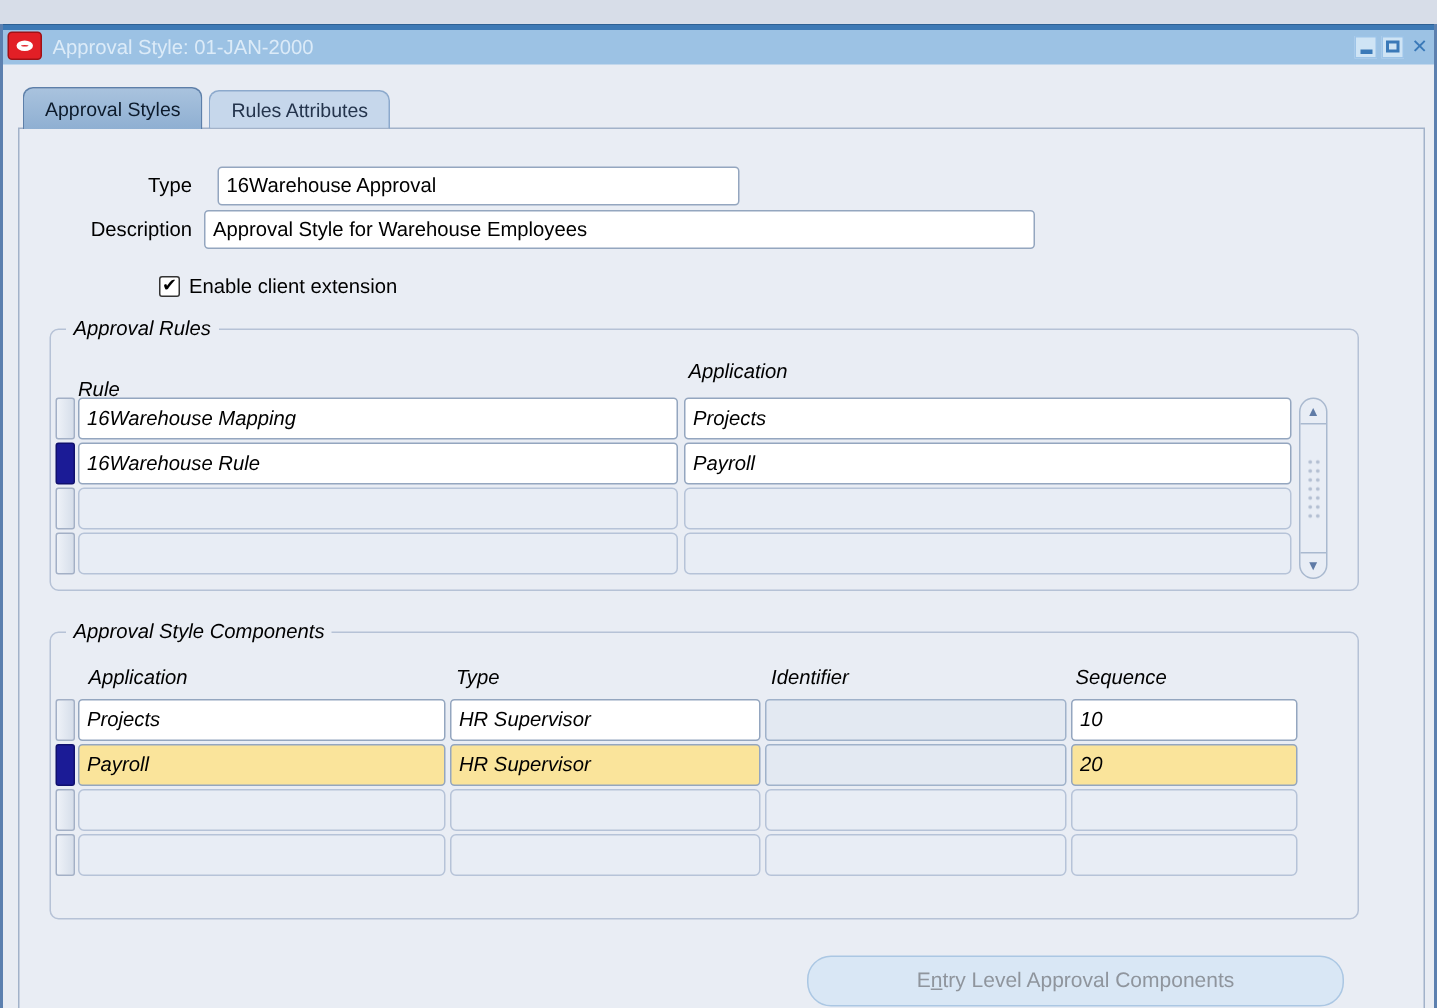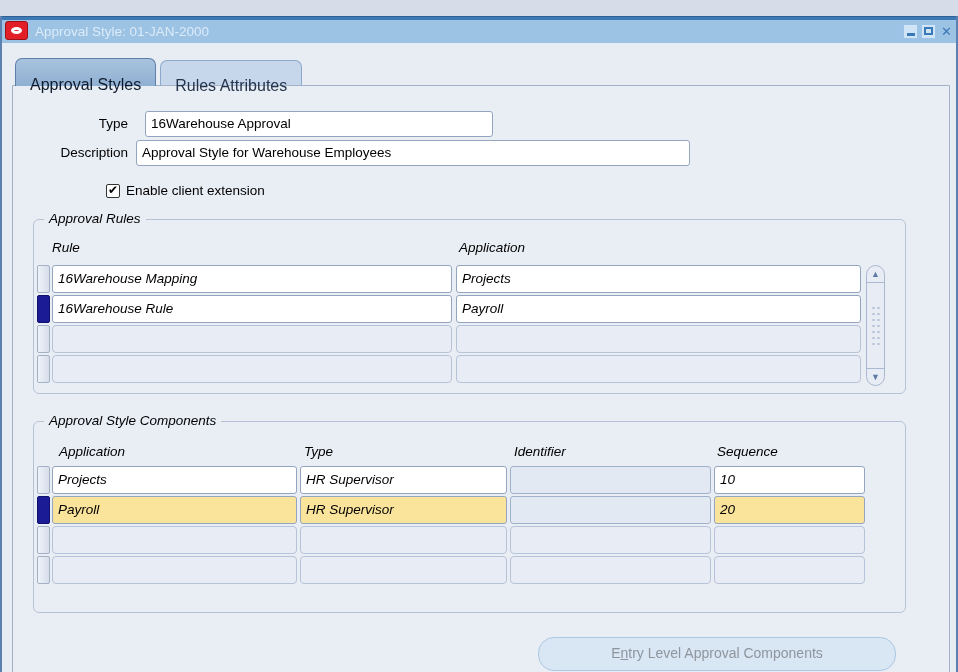--- a/index.html
+++ b/index.html
@@ -35,21 +35,21 @@
   .win-controls{display:flex; gap:3px; margin-right:2px; margin-top:3px;}
   .wbtn{width:15px; height:15px; background:var(--control-btn-bg); border:1px solid #9dc4e8;
     display:flex; align-items:center; justify-content:center; cursor:default;}
   .wbtn .bar{width:8px; height:3px; background:var(--control-btn-glyph); margin-top:7px;}
   .wbtn .box{width:9px; height:8px; border:2px solid var(--control-btn-glyph);}
   .wbtn.close{border-color:transparent; background:transparent; color:var(--control-btn-glyph);
     font-weight:bold; font-size:13px;}
   
   .tabbar{display:flex; align-items:flex-end; gap:4px; padding-left:13px; margin-top:15px;
     position:relative; z-index:2; margin-bottom:-1px; height:28px;}
-  .tab{font-size:16px; border-radius:7px 7px 0 0; padding:12px 14px; white-space:nowrap; cursor:default;}
+  .tab{font-size:13px; border-radius:7px 7px 0 0; padding:0 14px; white-space:nowrap; cursor:default;}
   .tab.active{background:linear-gradient(to bottom,#a9c3de,var(--tab-active-bg));
     border:1px solid var(--tab-active-border); border-bottom:none; color:#0d1b2c;
     height:28px; line-height:28px;}
   .tab.inactive{background:var(--tab-inactive-bg); border:1px solid var(--tab-inactive-border);
     border-bottom:1px solid var(--panel-border); color:#24344c; height:26px; line-height:25px;}
   
   .panel{position:relative; margin-left:10px; width:938px; height:596px; background:var(--panel-bg);
     border:1px solid var(--panel-border); border-radius:0 0 4px 4px; z-index:1;}
   .fld-label{position:absolute; left:0; width:115px; text-align:right; font-size:13.5px;
     line-height:26px; color:var(--text);}
@@ -126,21 +126,21 @@
     <div class="fld-label" style="top:54px;">Description</div>
     <div class="textfield" style="left:123px; top:54px; width:554px;">Approval Style for Warehouse Employees</div>
 
     <div class="chkrow">
       <div class="checkbox"><span>✔</span></div>
       <div class="chk-label">Enable client extension</div>
     </div>
 
     <div class="group" style="top:133px; height:175px;">
       <div class="group-label">Approval Rules</div>
-      <div class="col-head" style="left:18px; top:20px;text-align:center;">Rule</div>
+      <div class="col-head" style="left:18px; top:32px;text-align:center;">Rule</div>
       <div class="col-head" style="left:425px; top:20px;">Application</div>
 
       <div class="grid-row" style="top:45px;">
         <div class="rec-sel"></div>
         <div class="cell" style="left:18px; width:400px;">16Warehouse Mapping</div>
         <div class="cell" style="left:422px; width:405px;">Projects</div>
       </div>
       <div class="grid-row" style="top:75px;">
         <div class="rec-sel active"></div>
         <div class="cell" style="left:18px; width:400px;">16Warehouse Rule</div>

